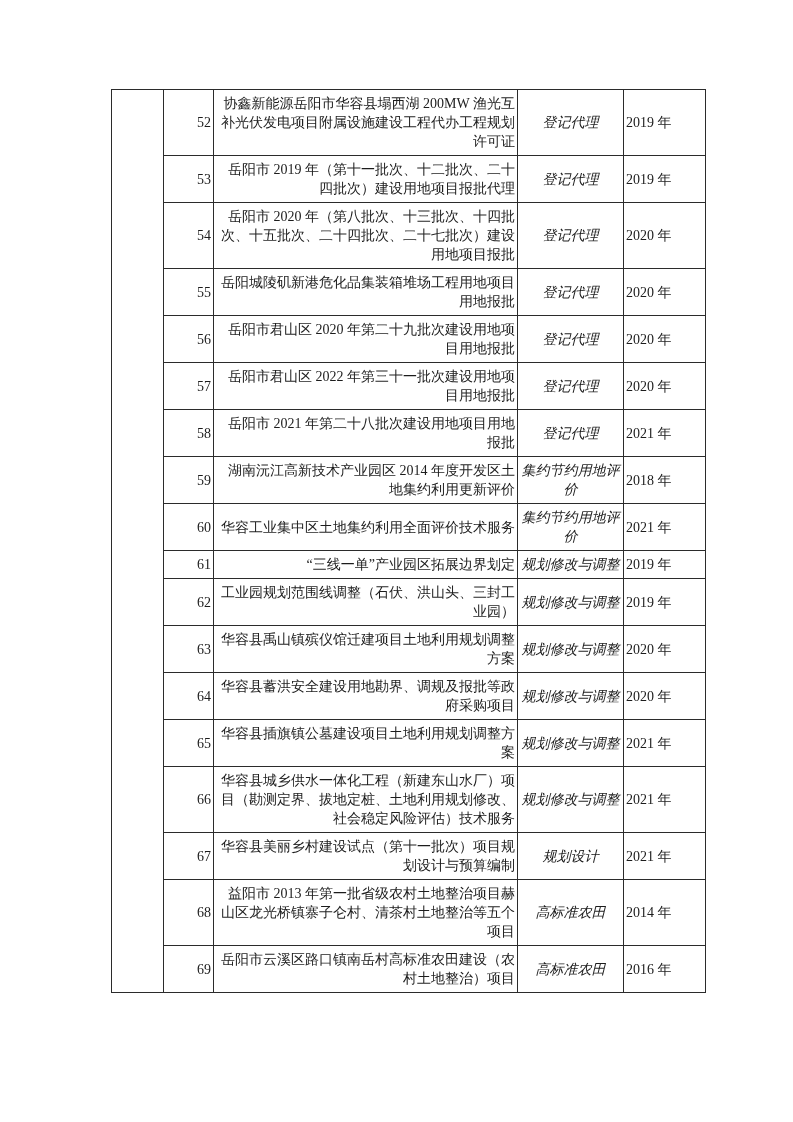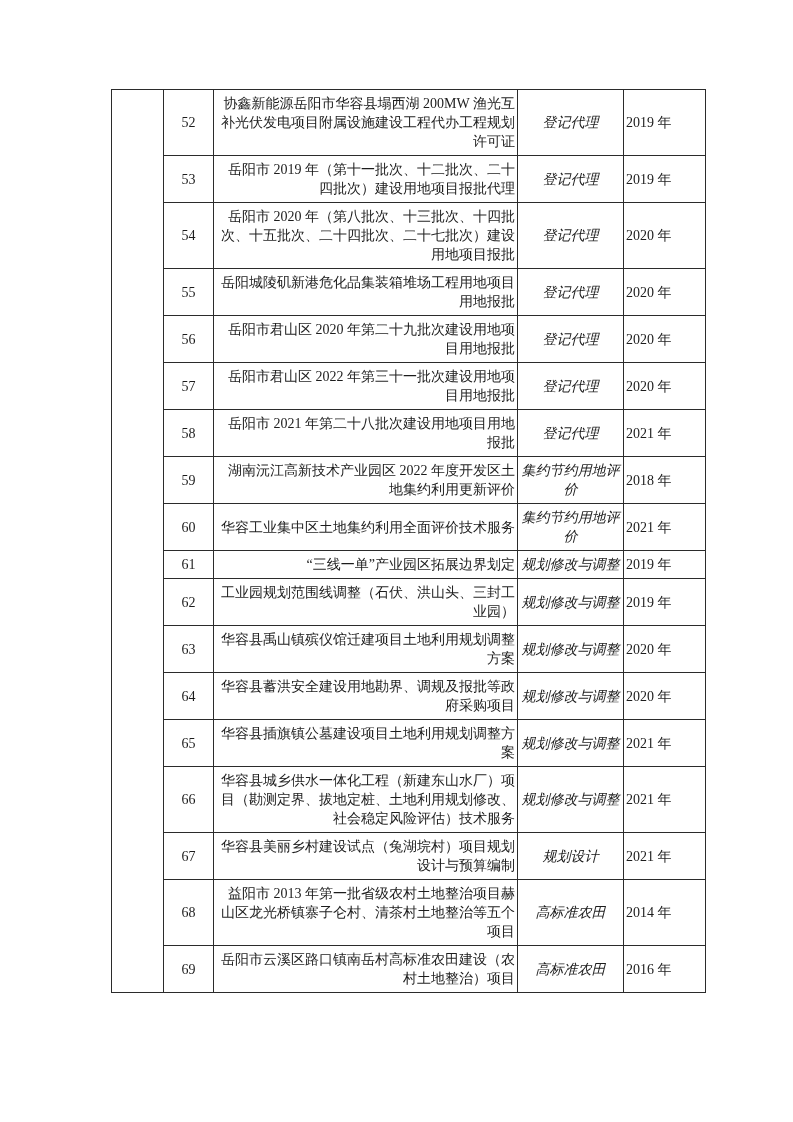--- a/index.html
+++ b/index.html
@@ -24,21 +24,21 @@
     font-family: "Liberation Serif", "DejaVu Serif", serif;
     font-size: 14px;
     line-height: 19px;
     color: #1c1c1c;
     vertical-align: middle;
     padding: 4px 2px;
     word-break: break-all;
     overflow-wrap: anywhere;
   }
   td.col-spanner { width: 47px; }
-  td.col-no     { width: 45px; text-align: center; }
+  td.col-no     { width: 45px; text-align: right; }
   td.col-proj   { width: 299px; text-align: right; padding: 4px 6px; }
   td.col-cat    { width: 101px; text-align: center; font-style: italic; }
   td.col-year   { width: 77px; text-align: left; white-space: nowrap; }
 </style>
 </head>
 <body>
 
 <div class="page">
   <table class="doc-table">
     <tbody id="rows-body">
@@ -80,21 +80,21 @@
     <td class="col-year">2020 年</td>
   </tr>
         <tr>
     <td class="col-no">58</td>
     <td class="col-proj">岳阳市 2021 年第二十八批次建设用地项目用地报批</td>
     <td class="col-cat">登记代理</td>
     <td class="col-year">2021 年</td>
   </tr>
         <tr>
     <td class="col-no">59</td>
-    <td class="col-proj">湖南沅江高新技术产业园区 2022 年度开发区土地集约利用更新评价</td>
+    <td class="col-proj">湖南沅江高新技术产业园区 2014 年度开发区土地集约利用更新评价</td>
     <td class="col-cat">集约节约用地评价</td>
     <td class="col-year">2018 年</td>
   </tr>
         <tr>
     <td class="col-no">60</td>
     <td class="col-proj">华容工业集中区土地集约利用全面评价技术服务</td>
     <td class="col-cat">集约节约用地评价</td>
     <td class="col-year">2021 年</td>
   </tr>
         <tr>
@@ -128,21 +128,21 @@
     <td class="col-year">2021 年</td>
   </tr>
         <tr>
     <td class="col-no">66</td>
     <td class="col-proj">华容县城乡供水一体化工程（新建东山水厂）项目（勘测定界、拔地定桩、土地利用规划修改、社会稳定风险评估）技术服务</td>
     <td class="col-cat">规划修改与调整</td>
     <td class="col-year">2021 年</td>
   </tr>
         <tr>
     <td class="col-no">67</td>
-    <td class="col-proj">华容县美丽乡村建设试点（兔湖垸村）项目规划设计与预算编制</td>
+    <td class="col-proj">华容县美丽乡村建设试点（第十一批次）项目规划设计与预算编制</td>
     <td class="col-cat">规划设计</td>
     <td class="col-year">2021 年</td>
   </tr>
         <tr>
     <td class="col-no">68</td>
     <td class="col-proj">益阳市 2013 年第一批省级农村土地整治项目赫山区龙光桥镇寨子仑村、清茶村土地整治等五个项目</td>
     <td class="col-cat">高标准农田</td>
     <td class="col-year">2014 年</td>
   </tr>
         <tr>

